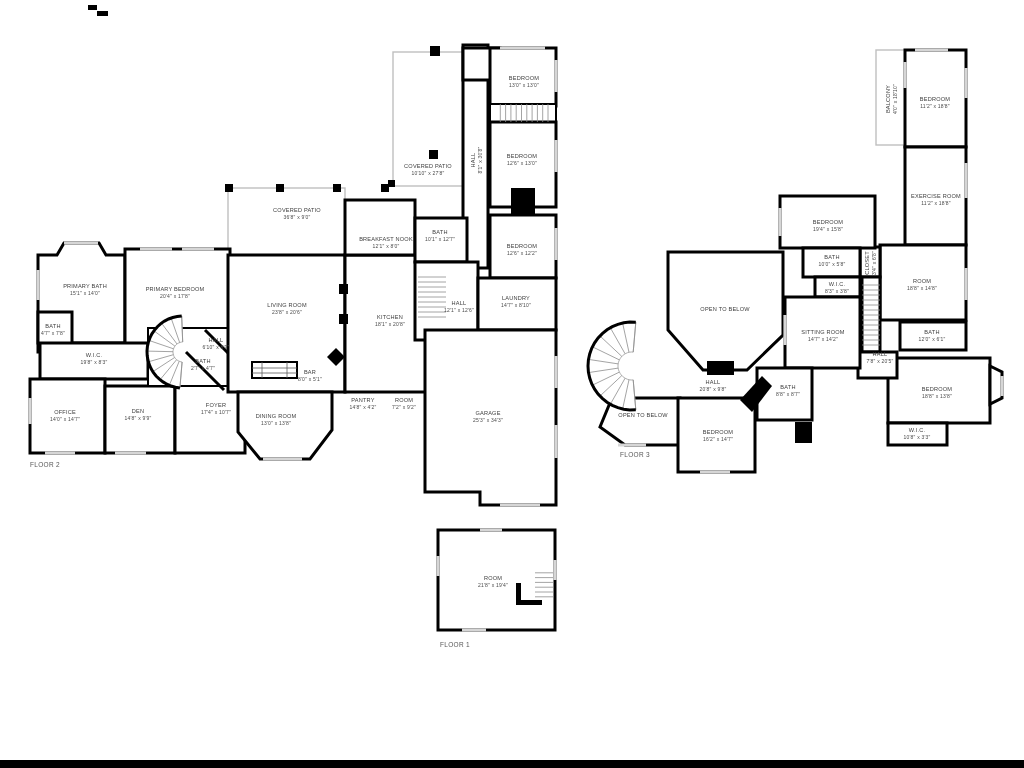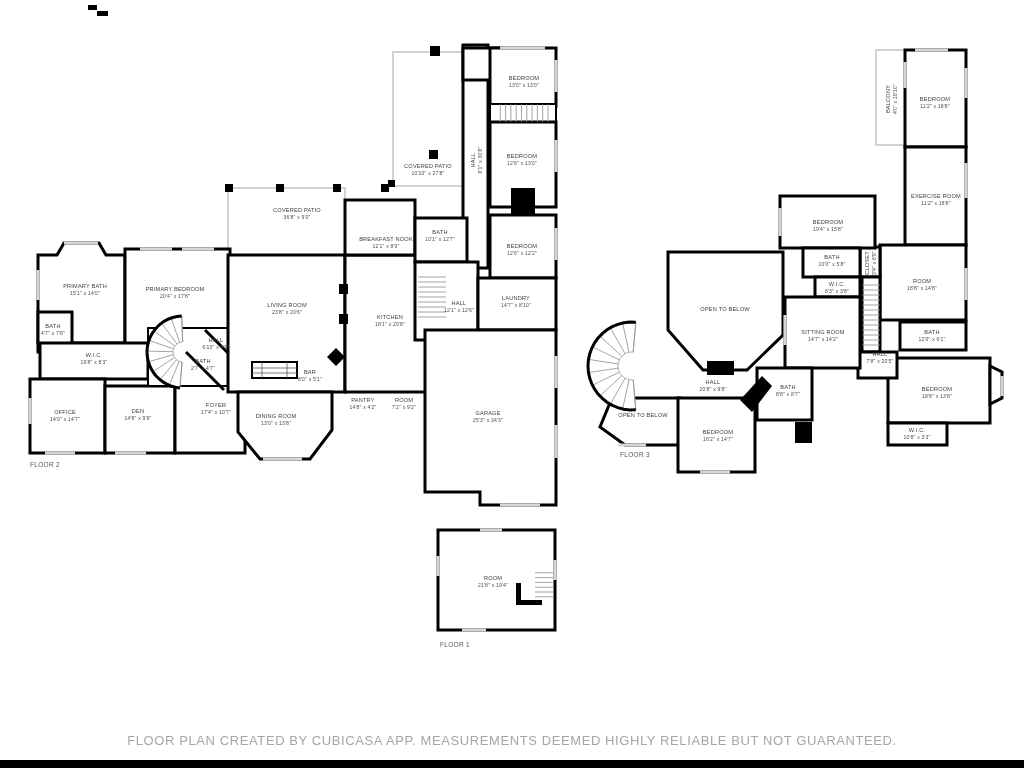--- a/index.html
+++ b/index.html
@@ -181,15 +181,14 @@
         <text x="713" y="384" class="room-label"><tspan x="713">HALL</tspan><tspan x="713" dy="6.5" class="dims">20'8" x 9'8"</tspan></text>
         <text x="643" y="417" class="room-label"><tspan x="643">OPEN TO BELOW</tspan></text>
         <text x="718" y="434" class="room-label"><tspan x="718">BEDROOM</tspan><tspan x="718" dy="6.5" class="dims">16'2" x 14'7"</tspan></text>
         <text x="788" y="389" class="room-label"><tspan x="788">BATH</tspan><tspan x="788" dy="6.5" class="dims">8'8" x 8'7"</tspan></text>
         <text x="620" y="457" class="floor-label">FLOOR 3</text>
         <text x="493" y="580" class="room-label"><tspan x="493">ROOM</tspan><tspan x="493" dy="6.5" class="dims">21'8" x 19'4"</tspan></text>
         <text x="440" y="647" class="floor-label">FLOOR 1</text>
       </g>
   </svg>
 
-  <div class="footer">FLOOR PLAN CREATED BY CUBICASA APP. MEASUREMENTS DEEMED HIGHLY RELIABLE BUT NOT GUARANTEED.</div>
   <div class="bottom-bar"></div>
 </div>
 
 </body></html>

